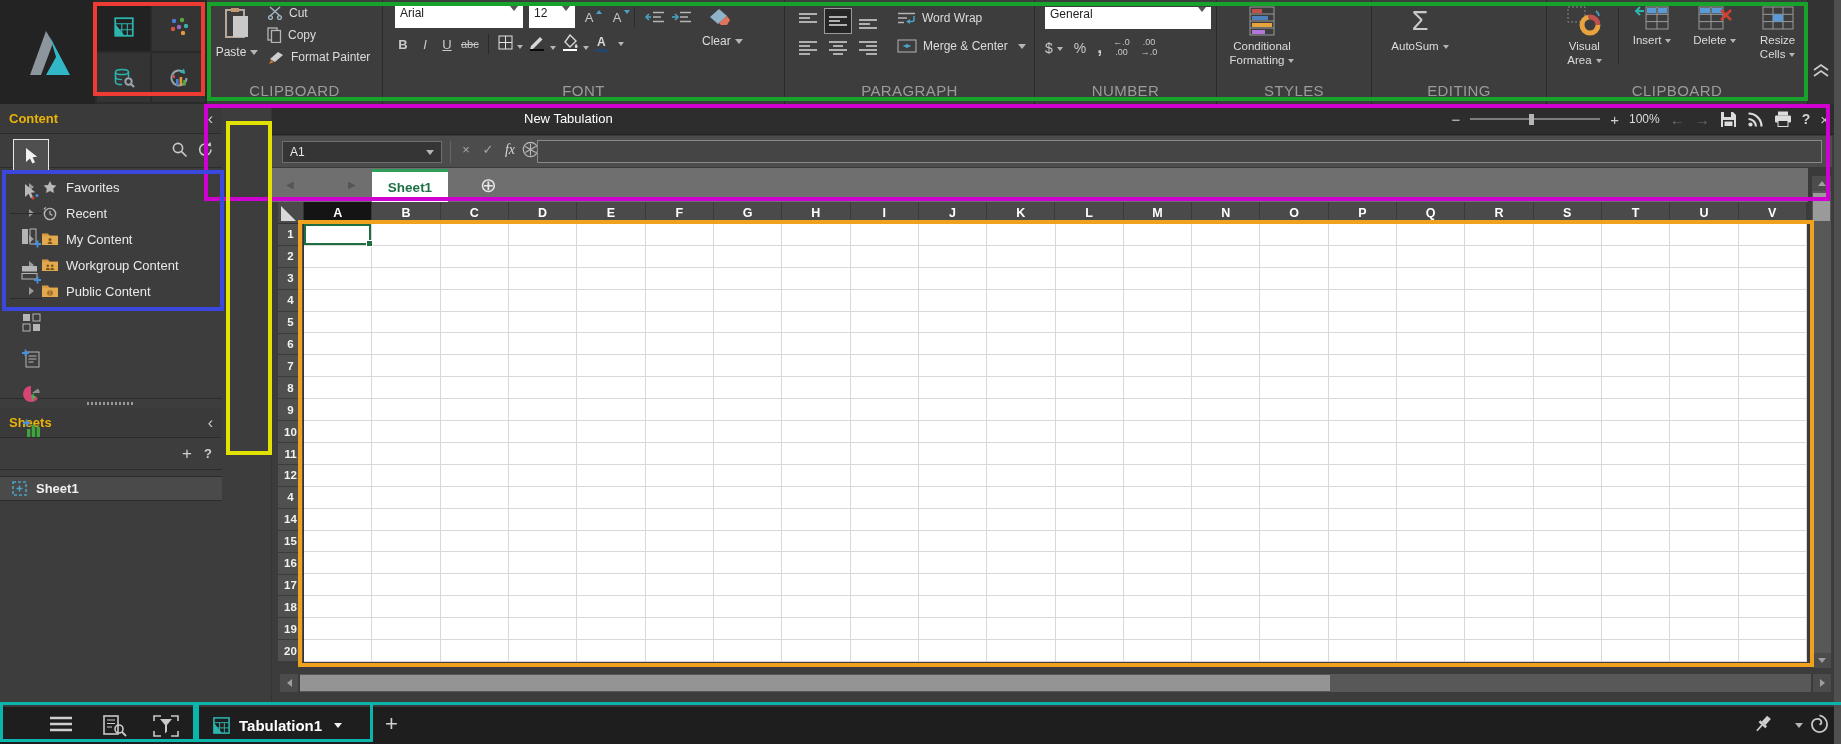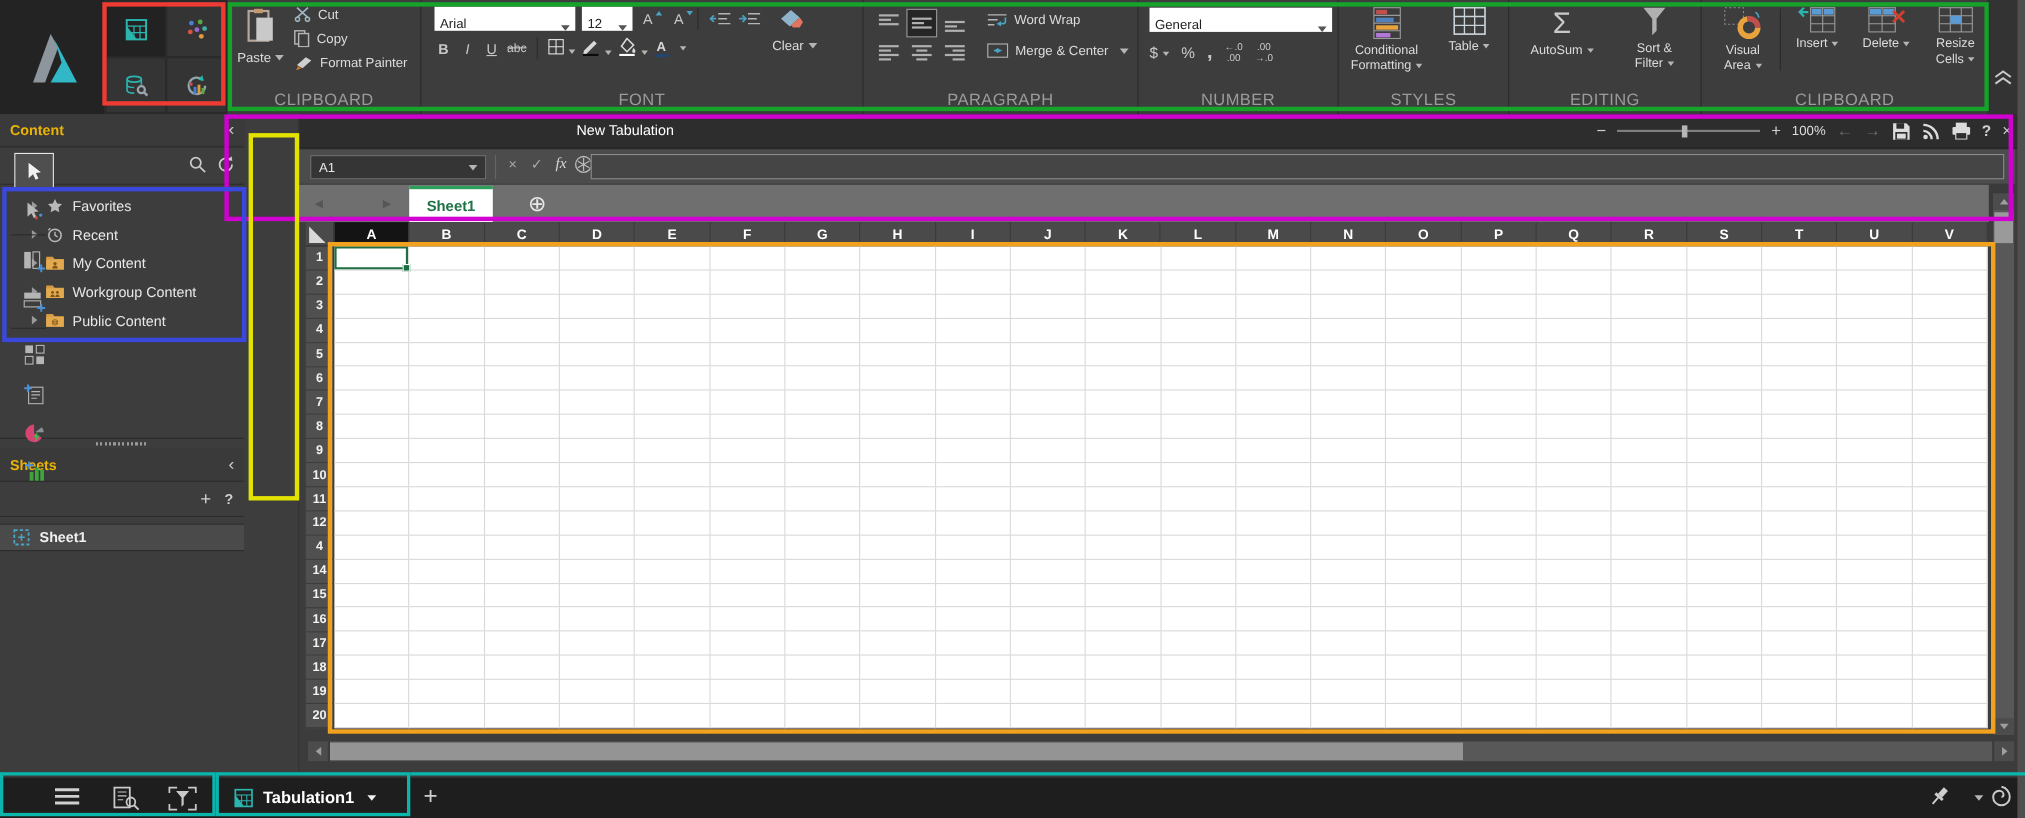--- a/index.html
+++ b/index.html
@@ -22,21 +22,21 @@
   .rg-content { display:flex; height:84px; }
   .caret { display:inline-block; width:0; height:0; border-left:4px solid transparent; border-right:4px solid transparent; border-top:5px solid #b5b5b5; margin-left:4px; vertical-align:middle; }
   .caret.dark { border-top-color:#555; }
   .caret.white { border-top-color:#f2f2f2; }
   .caret.sm { border-left-width:3px; border-right-width:3px; border-top-width:4px; }
   .bigbtn { width:60px; display:flex; flex-direction:column; align-items:center; padding-top:7px; gap:6px; font-size:12px; color:#dcdcdc; cursor:default; }
   .smallcol { display:flex; flex-direction:column; padding-top:5px; gap:6px; }
   .smallbtn { display:flex; align-items:center; gap:6px; font-size:12px; color:#dcdcdc; height:16px; }
   .font-main { display:flex; flex-direction:column; gap:6px; padding:6px 0 0 12px; }
   .frow { display:flex; align-items:center; gap:6px; }
-  .combo { height:22px; background:#fff; color:#222; display:flex; align-items:flex-end; padding:0 5px; font-size:12px; }
+  .combo { height:22px; background:#fff; color:#222; display:flex; align-items:flex-start; padding:0 5px; font-size:12px; }
   .combo .cw { flex:1; }
   .combo-font { width:128px; } .combo-size { width:46px; } .combo-number { width:166px; }
   .fbtn { color:#c8c8c8; font-size:13px; min-width:16px; text-align:center; position:relative; }
   .fAup::after, .fAdn::after { content:''; position:absolute; top:0; right:-5px; border-left:3px solid transparent; border-right:3px solid transparent; }
   .fAup::after { border-bottom:4px solid #4aa3c3; }
   .fAdn::after { border-top:4px solid #4aa3c3; }
   .vsep { width:1px; height:20px; background:#2b2b2b; margin:0 3px; }
   .bold{font-weight:bold}.ital{font-style:italic}.undl{text-decoration:underline}.strk{text-decoration:line-through;font-size:11px}
   .acolor { display:flex; flex-direction:column; align-items:center; line-height:1; }
   .acolor .bar { width:13px; height:3px; margin-top:1px; }
@@ -419,43 +419,29 @@
               <rect x="4" y="2" width="24" height="28" fill="none" stroke="#9a9a9a"></rect>
               <path d="M4 9h24M4 16h24M4 23h24" stroke="#9a9a9a"></path>
               <rect x="6" y="4" width="10" height="4" fill="#c0504d"></rect>
               <rect x="6" y="11" width="16" height="4" fill="#4f81bd"></rect>
               <rect x="6" y="18" width="20" height="4" fill="#e8a33d"></rect>
               <rect x="6" y="25" width="13" height="4" fill="#b277d8"></rect>
             </svg>
             <span class="vlbl">Conditional</span>
             <span><span>Formatting</span><span class="caret sm"></span></span>
           </div>
-          <div class="vbtn">
-            <svg width="30" height="28" viewBox="0 0 30 26">
-              <rect x="1" y="1" width="28" height="24" fill="none" stroke="#c9d4da" stroke-width="1.5"></rect>
-              <path d="M1 9h28M1 17h28M10.3 1v24M19.6 1v24" stroke="#c9d4da" stroke-width="1.2"></path>
-            </svg>
-            <span class="vlbl"><span>Table</span><span class="caret sm"></span></span>
-          </div>
         </div>
         <div class="rg-label">STYLES</div>
       </div>
 
       <div class="rgroup g-editing">
         <div class="rg-content">
           <div class="vbtn">
             <span style="font-size:27px;color:#c9c9c9;line-height:32px">Σ</span>
             <span class="vlbl"><span>AutoSum</span><span class="caret sm"></span></span>
-          </div>
-          <div class="vbtn">
-            <svg width="24" height="30" viewBox="0 0 24 30">
-              <path d="M2 2h20l-8 10v11l-4 4V12z" fill="#b0b0b0"></path>
-            </svg>
-            <span class="vlbl">Sort &amp;</span>
-            <span><span>Filter</span><span class="caret sm"></span></span>
           </div>
         </div>
         <div class="rg-label">EDITING</div>
       </div>
 
       <div class="rgroup g-worksheets">
         <div class="rg-content">
           <div class="vbtn">
             <svg width="36" height="32" viewBox="0 0 36 32">
               <rect x="2" y="2" width="17" height="15" fill="none" stroke="#8a8a8a" stroke-dasharray="2 2"></rect>

